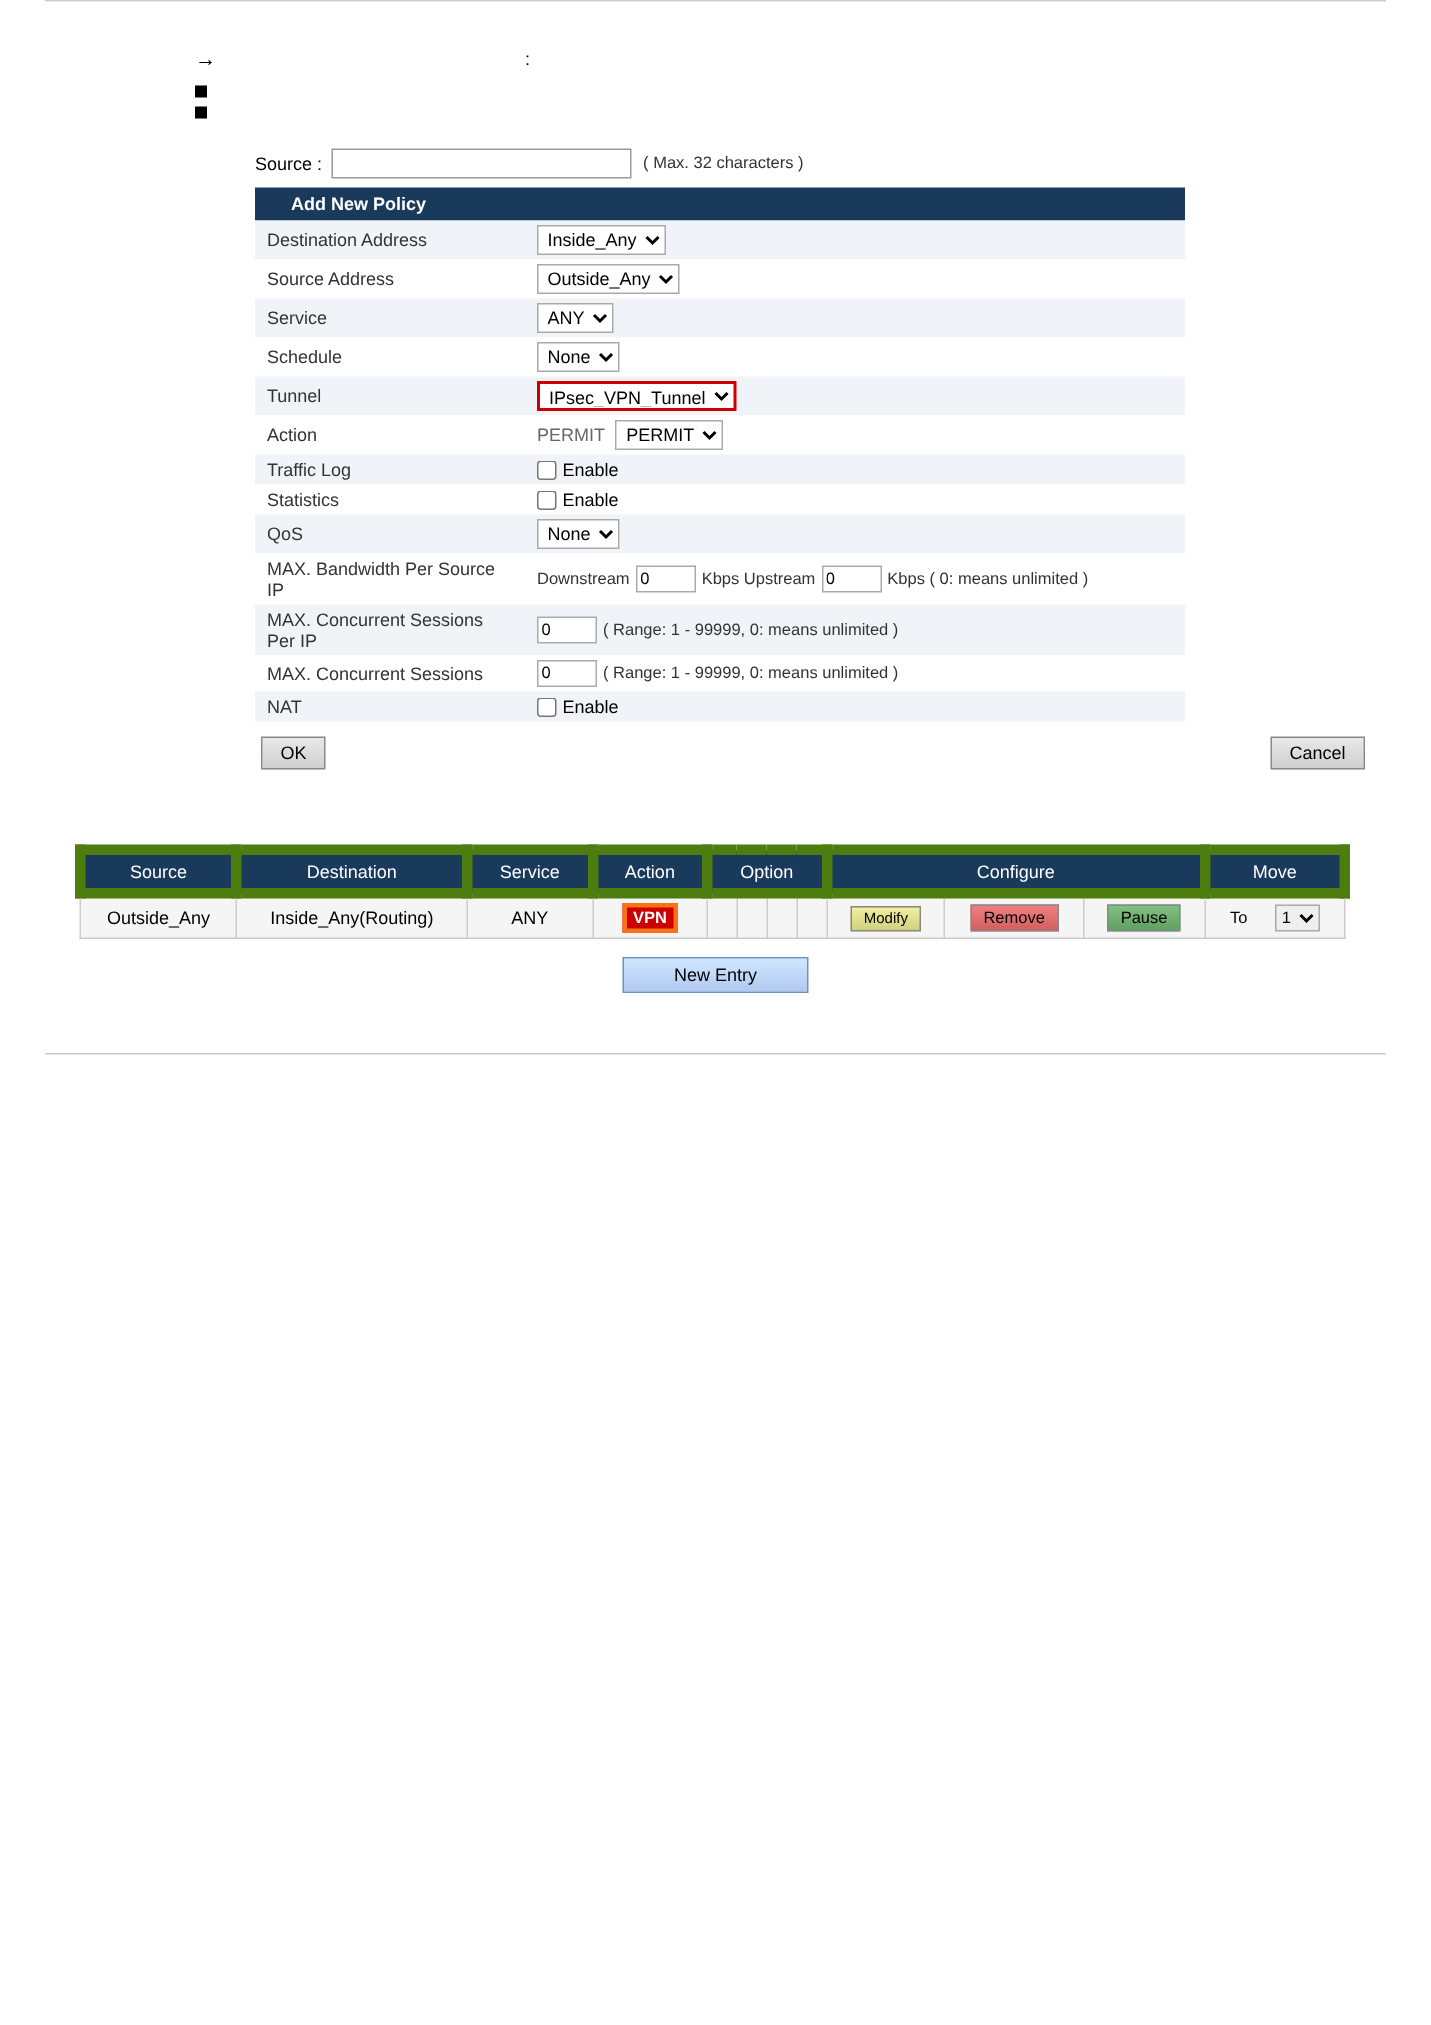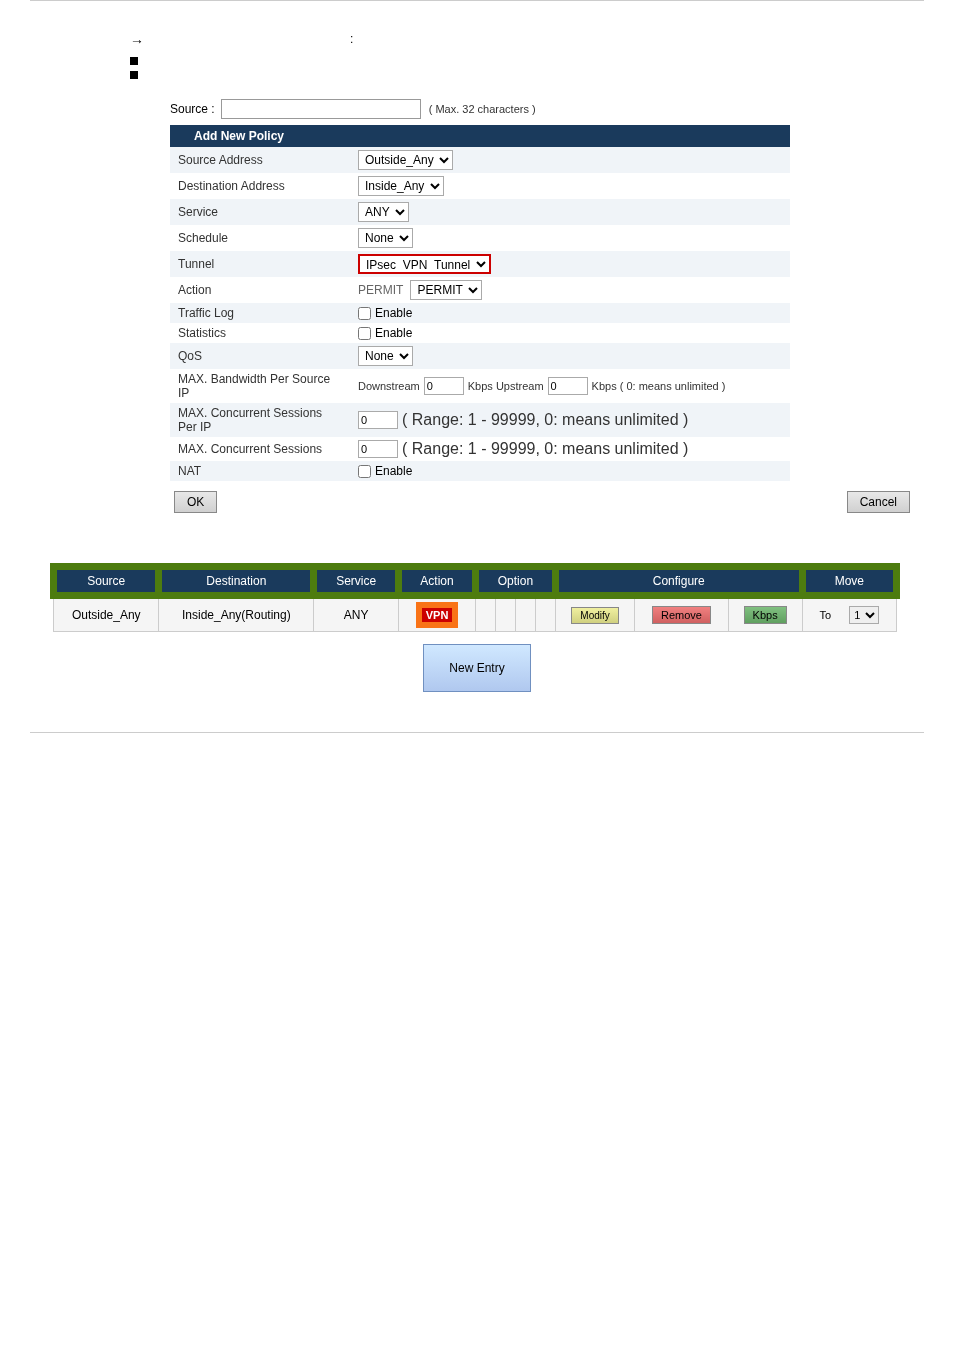--- a/index.html
+++ b/index.html
@@ -150,21 +150,21 @@
 
     .bw-input {
       width: 40px;
       height: 18px;
       border: 1px solid #aaa;
       font-size: 11px;
       padding: 1px 2px;
     }
 
     .range-hint {
-      font-size: 16px;
+      font-size: 11px;
       color: #333;
     }
 
     .sessions-input {
       width: 40px;
       height: 18px;
       border: 1px solid #aaa;
       font-size: 11px;
       padding: 1px 2px;
     }
@@ -214,21 +214,21 @@
       border: 1px solid #ccc;
       background: #f5f5f5;
     }
 
     .vpn-badge {
       background: #cc0000;
       color: #fff;
       font-weight: bold;
       font-size: 11px;
       padding: 1px 4px;
-      border: 6px solid #f97316;
+      border: 3px solid #f97316;
       display: inline-block;
     }
 
     .modify-btn {
       background: linear-gradient(to bottom, #f0f0a0, #d0d080);
       border: 1px solid #888;
       padding: 2px 8px;
       font-size: 10px;
       cursor: pointer;
     }
@@ -264,26 +264,26 @@
     .move-select {
       font-size: 11px;
       border: 1px solid #aaa;
       height: 18px;
       width: 30px;
     }
 
     .new-entry-btn {
       background: linear-gradient(to bottom, #d0e8ff, #b0c8ef);
       border: 1px solid #7090c0;
-      padding: 16px 16px;
+      padding: 4px 16px;
       font-size: 12px;
       cursor: pointer;
       display: block;
       margin: 10px auto;
-      width: 108px;
+      width: 124px;
       text-align: center;
     }
 
     .bottom-border {
       border-bottom: 1px solid #ccc;
       margin: 40px 30px 0 30px;
     }
 
     .empty-cells {
       width: 20px;
@@ -315,32 +315,32 @@
     <input type="text" class="comment-input" value="" style="">
     <span class="comment-hint">( Max. 32 characters )</span>
   </div>
 
   <table class="policy-table">
     <tbody>
         <tr class="header-row">
       <td colspan="2">Add New Policy</td>
     </tr>
     <tr>
+      <td class="row-label">Destination Address</td>
+      <td>
+        <select class="field-select">
+          <option>Inside_Any</option>
+        </select>
+      </td>
+    </tr>
+    <tr>
       <td class="row-label">Source Address</td>
       <td>
         <select class="field-select">
           <option>Outside_Any</option>
-        </select>
-      </td>
-    </tr>
-    <tr>
-      <td class="row-label">Destination Address</td>
-      <td>
-        <select class="field-select">
-          <option>Inside_Any</option>
         </select>
       </td>
     </tr>
     <tr>
       <td class="row-label">Service</td>
       <td>
         <select class="field-select">
           <option>ANY</option>
         </select>
       </td>
@@ -469,21 +469,21 @@
         <td class="empty-cells"></td>
         <td class="empty-cells"></td>
         <td class="empty-cells"></td>
         <td>
           <button class="modify-btn">Modify</button>
         </td>
         <td>
           <button class="remove-btn">Remove</button>
         </td>
         <td>
-          <button class="pause-btn">Kbps</button>
+          <button class="pause-btn">Pause</button>
         </td>
         <td>
           <div class="move-cell">
             <span class="move-to-label">To</span>
             <select class="move-select">
               <option>1</option>
             </select>
           </div>
         </td>
       </tr>

